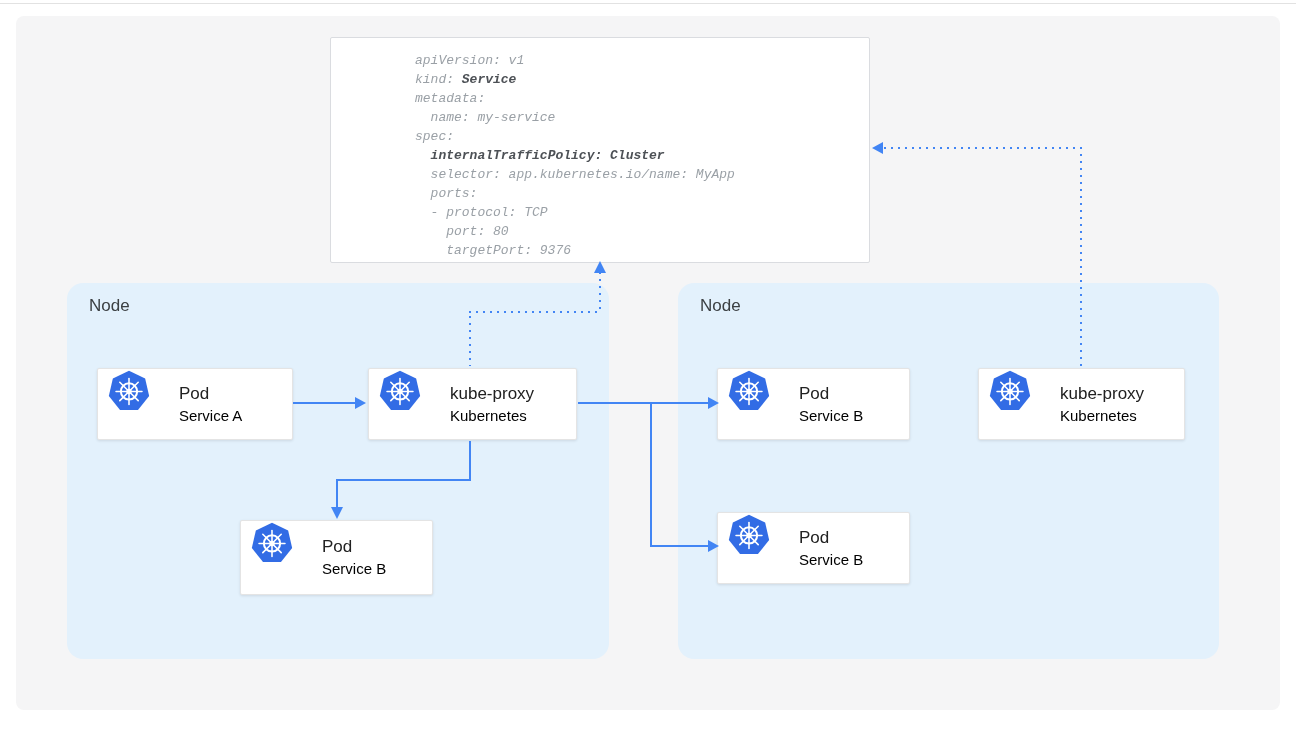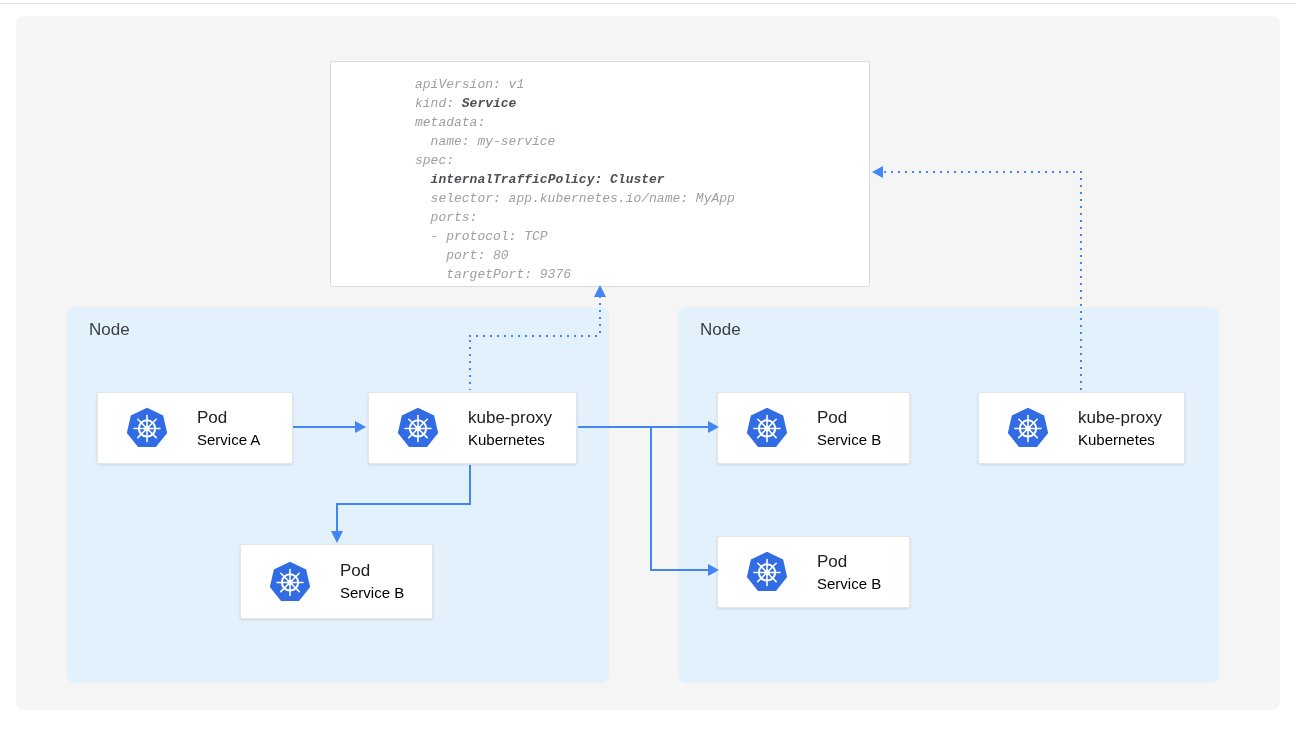--- a/index.html
+++ b/index.html
@@ -2,38 +2,38 @@
 <html><head>
 <meta charset="utf-8">
 <style>
   html,body{margin:0;padding:0;background:#ffffff;}
   body{font-family:"Liberation Sans", sans-serif; width:1296px; height:729px; position:relative; overflow:hidden;}
 
   .top-hairline{position:absolute; left:0; top:3px; width:1296px; height:1px; background:#e2e2e2;}
 
   .panel{position:absolute; left:16px; top:16px; width:1264px; height:694px; background:#f5f5f6; border-radius:8px;}
 
-  .stage{position:absolute; left:0; top:0; width:1296px; height:617px;margin-top:24px;}
+  .stage{position:absolute; left:0; top:0; width:1296px; height:617px;}
 
   
   .yaml-card{position:absolute; left:330px; top:37px; width:540px; height:226px; background:#ffffff;
              border:1px solid #dadce0; border-radius:2px; box-sizing:border-box;}
   .yaml{margin:0; padding:13px 0 0 84px; font-family:"Liberation Mono", monospace; font-style:italic;
         font-size:13px; line-height:19px; color:#9aa0a6; white-space:pre;}
   .yaml .b{font-weight:700; color:#4d5156;}
 
   
-  .node{position:absolute; background:#e3f1fc; border-radius:8px;}
+  .node{position:absolute; background:#e3f1fc; border-radius:16px;}
   .node-left{left:67px; top:283px; width:542px; height:376px;}
   .node-right{left:678px; top:283px; width:541px; height:376px;}
   .node-label{position:absolute; left:22px; top:13px; font-size:17px; color:#3c4043;}
 
   
   .card{position:absolute; height:72px; background:#ffffff; border:1px solid #e4e4e4; border-radius:2px;
-        box-sizing:border-box; box-shadow:0 1px 3px rgba(0,0,0,0.10); display:flex; align-items:center; padding-left:27px;}
+        box-sizing:border-box; box-shadow:0 1px 3px rgba(0,0,0,0.10); display:flex; padding-left:9px;}
   .k8s-logo{width:44px; height:44px; flex:0 0 44px; display:block;}
   .card-text{margin-left:28px; display:flex; flex-direction:column; justify-content:center;}
   .card-title{font-size:17px; line-height:22px; color:#212121;}
   .card-sub{font-size:15px; line-height:21px; color:#000000;}
 
   
   .l{position:absolute; background:#4285f4;}
   
   .dh{position:absolute; height:2px; background:repeating-linear-gradient(90deg,#4285f4 0 2px,transparent 2px 7px);}
   .dv{position:absolute; width:2px;  background:repeating-linear-gradient(180deg,#4285f4 0 2px,transparent 2px 7px);}

